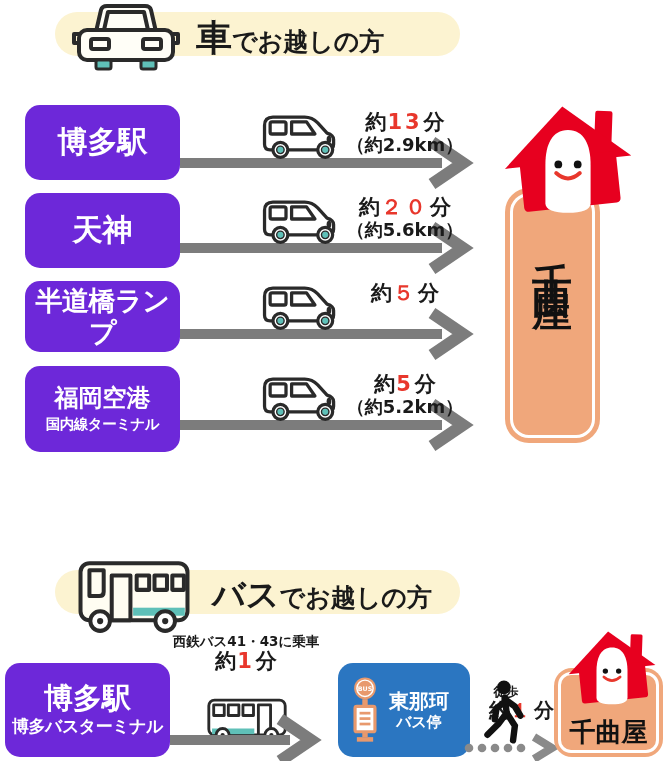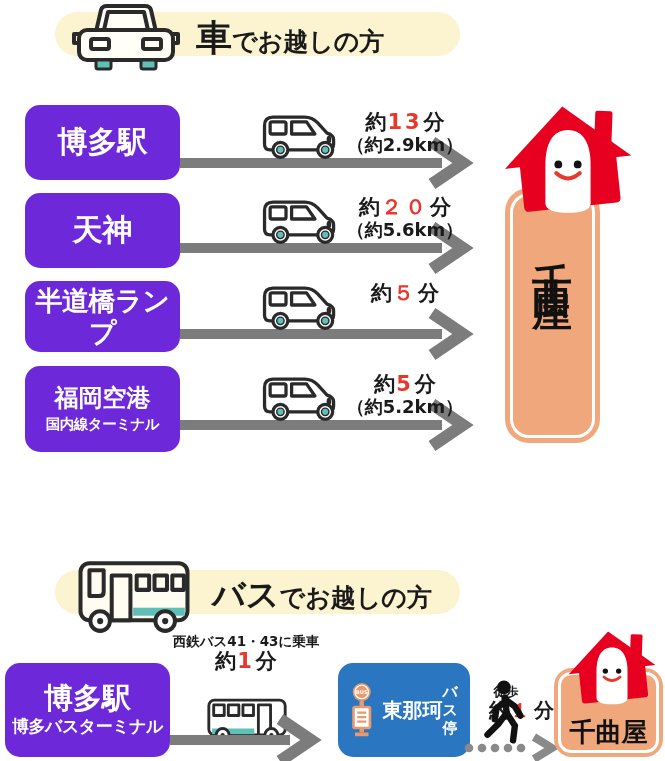--- a/index.html
+++ b/index.html
@@ -49,21 +49,21 @@
   .ride-label{width:160px;text-align:center;line-height:1.1;}
   .ride-info{font-size:13.5px;white-space:nowrap;}
   .ride-time{font-size:21px;white-space:nowrap;margin-top:1px;}
   .walk-label{width:96px;text-align:center;line-height:1.15;}
   .walk-word{font-size:12.5px;}
   .walk-time{font-size:20px;white-space:nowrap;text-align:right;}
   .stopbox{
     background:#2b76c1;border-radius:15px;color:#ffffff;
     display:flex;align-items:center;justify-content:flex-start;padding-left:8px;
   }
-  .stop-texts{display:flex;flex-direction:row;align-items:center;margin-left:5px;line-height:1.2;}
+  .stop-texts{display:flex;flex-direction:column;align-items:center;margin-left:5px;line-height:1.2;}
   .stop-name{font-size:20px;white-space:nowrap;}
   .stop-sub{font-size:15px;}
 </style>
 </head>
 <body>
 
 <div class="abs banner" style="left:55px;top:12px;width:405px;height:44px;"></div>
 
 <svg class="abs" style="left:70px;top:0px;" width="112" height="72" viewBox="0 0 110 72">
   <g stroke="#2a2a2a" stroke-width="4" fill="#fffef7" stroke-linejoin="round">

